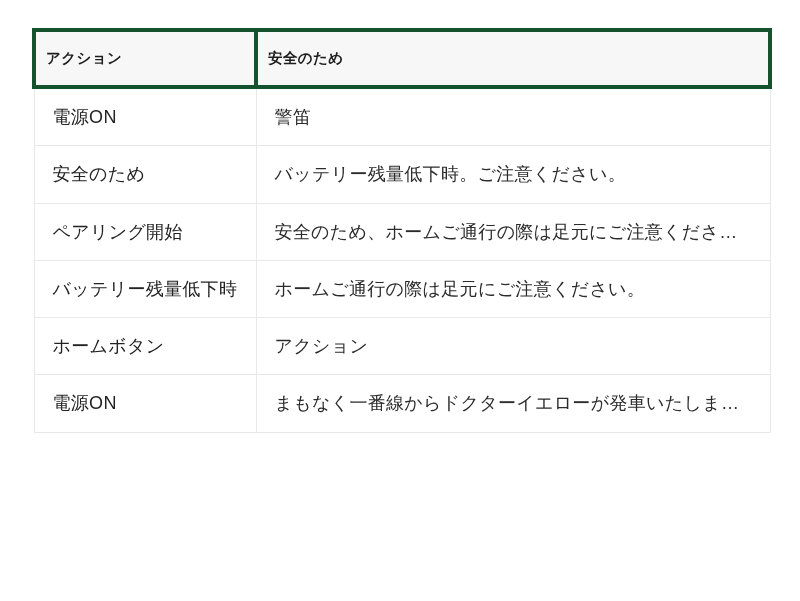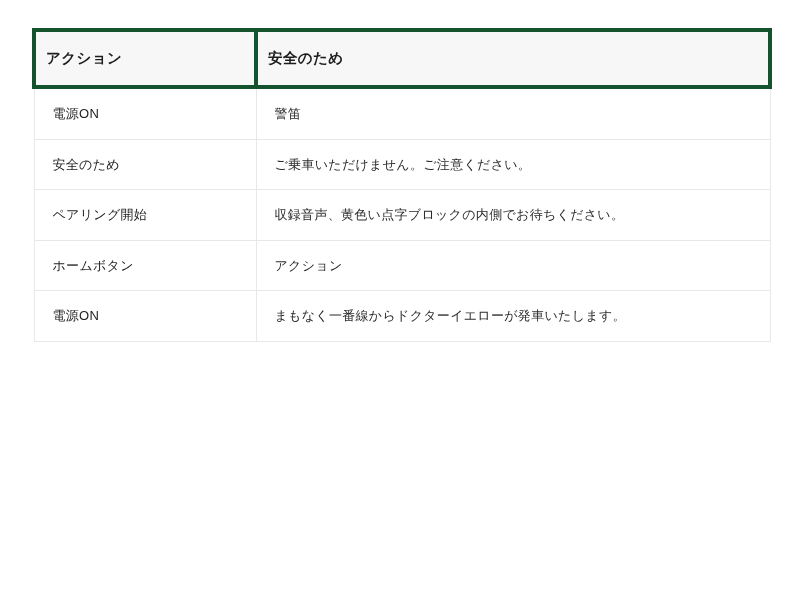--- a/index.html
+++ b/index.html
@@ -34,21 +34,21 @@
     background: #f7f7f7;
     font-size: 14.5px;
     font-weight: bold;
     color: #1d1d1d;
     text-align: left;
     padding: 17px 18px 17px 10px;
     border: 4px solid #14532d;
     letter-spacing: 0.4px;
   }
   table.sound-table tbody td {
-    font-size: 13px;
+    font-size: 18px;
     font-weight: normal;
     color: #2b2b2b;
     text-align: left;
     padding: 16px 18px 16px 18px;
     border: 1px solid #e8e8e8;
     letter-spacing: 0.3px;
     line-height: 1.35;
     background: #ffffff;
     white-space: nowrap;
     overflow: hidden;
@@ -73,25 +73,29 @@
         <th>安全のため</th>
       </tr>
     </thead>
     <tbody>
       <tr>
         <td>電源ON</td>
         <td>警笛</td>
       </tr>
       <tr>
         <td>安全のため</td>
-        <td>ご乗車いただけません。ご注意ください。</td>
+        <td>バッテリー残量低下時。ご注意ください。</td>
       </tr>
       <tr>
         <td>ペアリング開始</td>
-        <td>収録音声、黄色い点字ブロックの内側でお待ちください。</td>
+        <td>安全のため、ホームご通行の際は足元にご注意ください。</td>
+      </tr>
+      <tr>
+        <td>バッテリー残量低下時</td>
+        <td>ホームご通行の際は足元にご注意ください。</td>
       </tr>
       <tr>
         <td>ホームボタン</td>
         <td>アクション</td>
       </tr>
       <tr>
         <td>電源ON</td>
         <td>まもなく一番線からドクターイエローが発車いたします。</td>
       </tr>
     </tbody>

